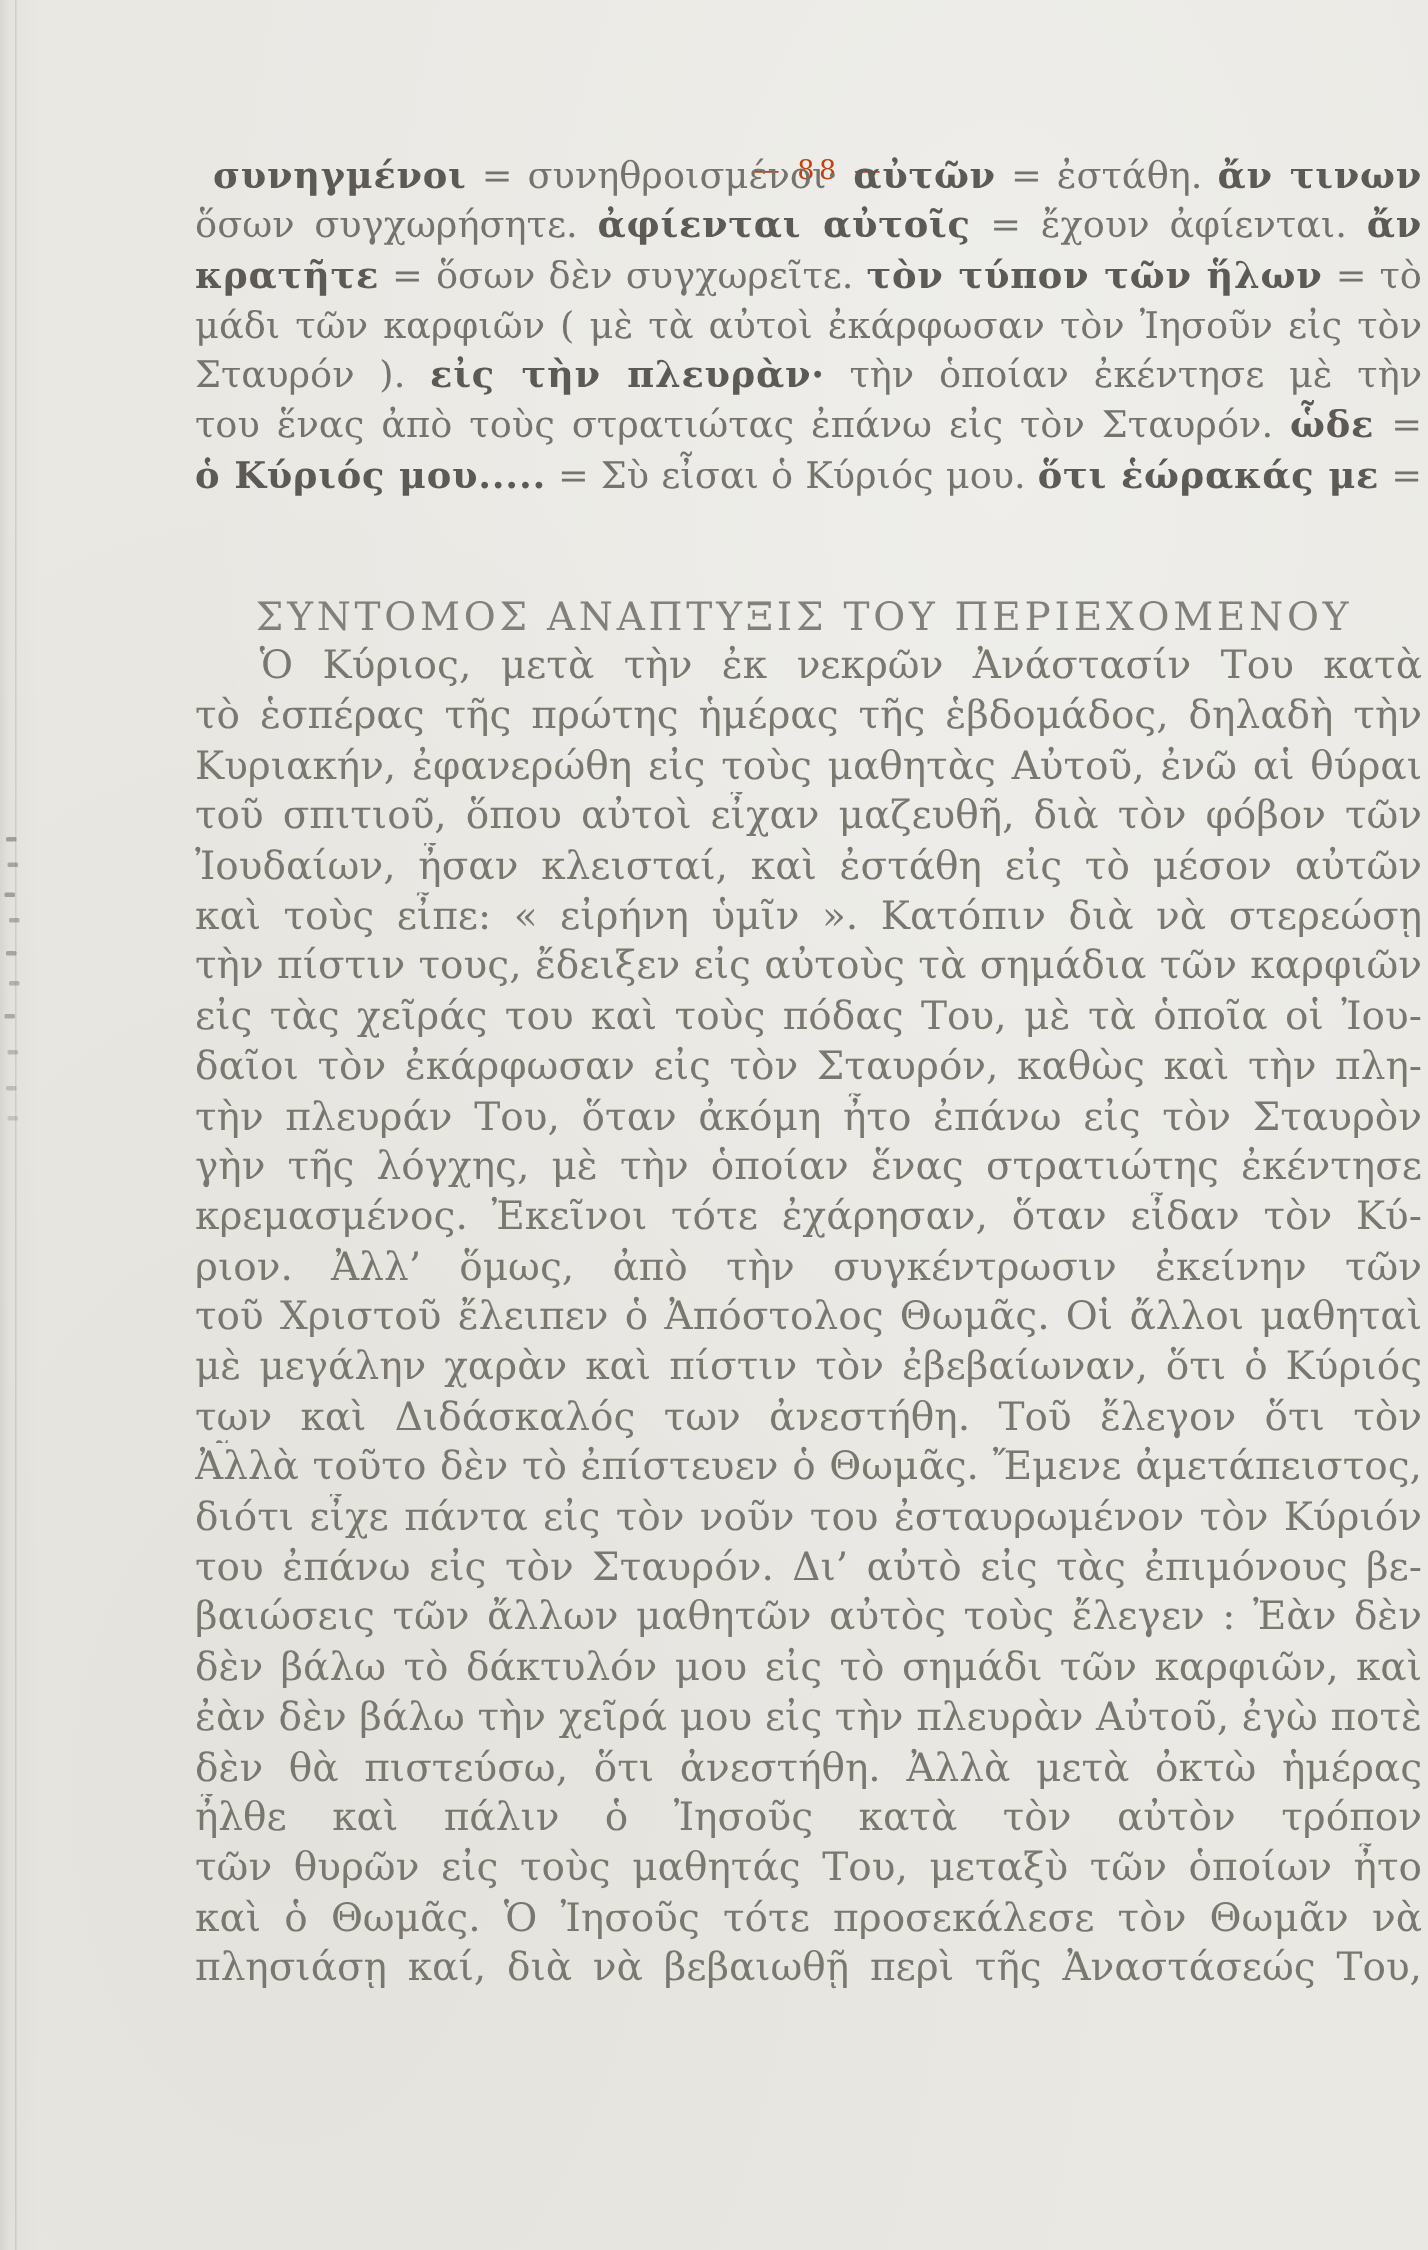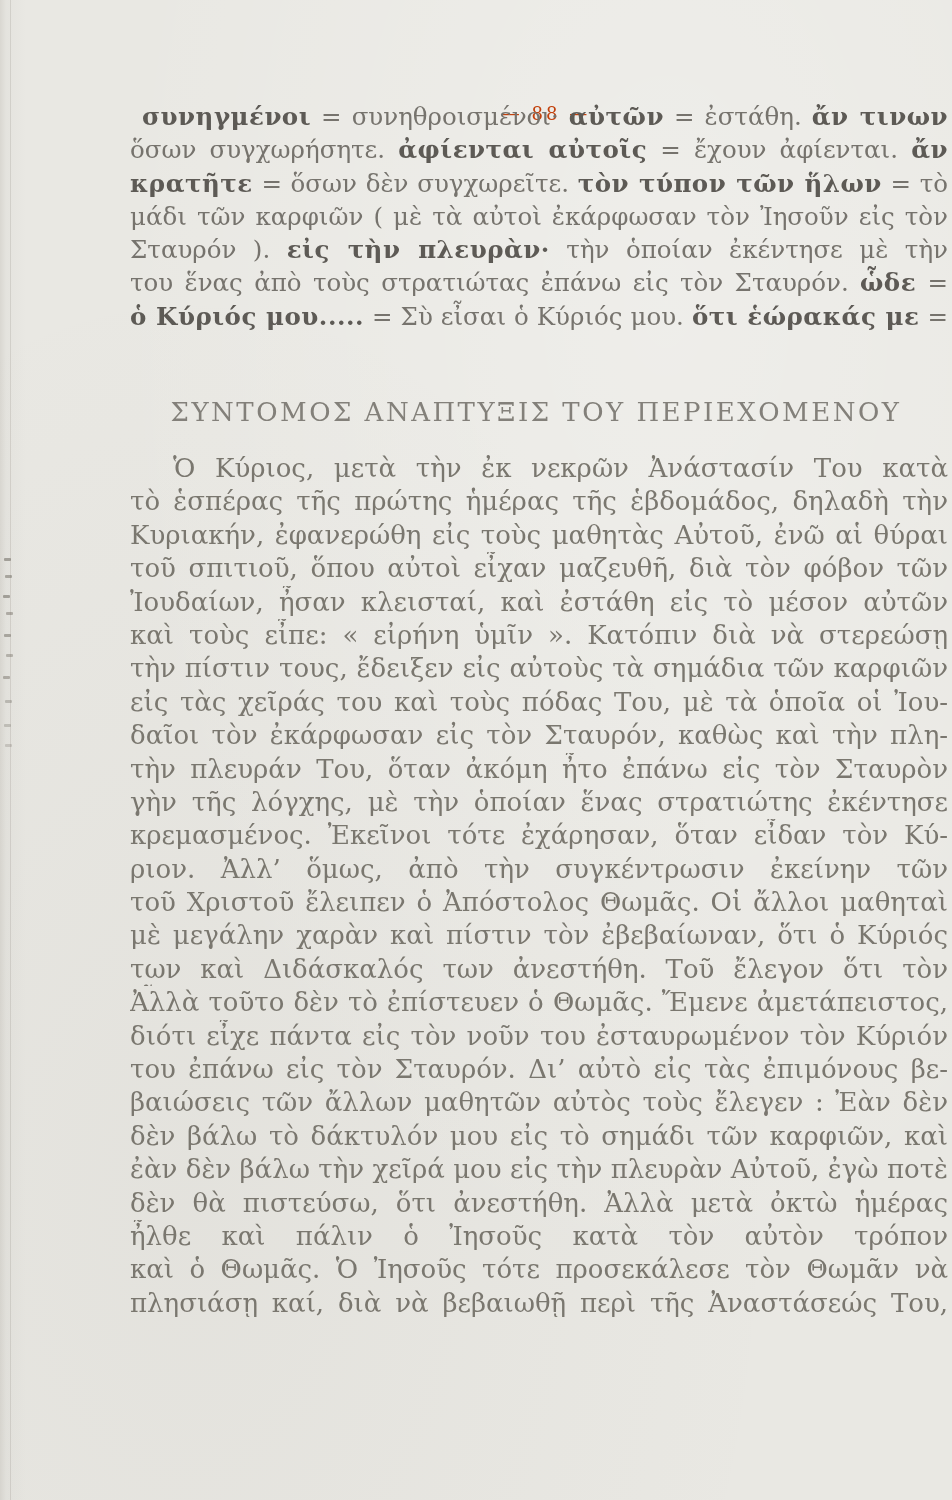--- a/index.html
+++ b/index.html
@@ -66,21 +66,21 @@
     left: 130px;
     top: 100px;
     width: 818px;
     font-size: 24.5px;
     line-height: 33.3px;
     color: #76736d;
   }
   .body-block {
     position: absolute;
     left: 130px;
-    top: 452px;
+    top: 428px;
     width: 818px;
     font-size: 26px;
     line-height: 33.4px;
     color: #7a776f;
   }
   .tline {
     text-align: justify;
     text-align-last: justify;
     overflow: hidden;
     white-space: normal;
@@ -146,15 +146,16 @@
     <div class="tline">μὲ μεγάλην χαρὰν καὶ πίστιν τὸν ἐβεβαίωναν, ὅτι ὁ Κύριός</div>
     <div class="tline">των καὶ Διδάσκαλός των ἀνεστήθη. Τοῦ ἔλεγον ὅτι τὸν εἶδον.</div>
     <div class="tline">Ἀλλὰ τοῦτο δὲν τὸ ἐπίστευεν ὁ Θωμᾶς. Ἔμενε ἀμετάπειστος,</div>
     <div class="tline">διότι εἶχε πάντα εἰς τὸν νοῦν του ἐσταυρωμένον τὸν Κύριόν</div>
     <div class="tline">του ἐπάνω εἰς τὸν Σταυρόν. Δι’ αὐτὸ εἰς τὰς ἐπιμόνους βε-</div>
     <div class="tline">βαιώσεις τῶν ἄλλων μαθητῶν αὐτὸς τοὺς ἔλεγεν : Ἐὰν δὲν</div>
     <div class="tline">δὲν βάλω τὸ δάκτυλόν μου εἰς τὸ σημάδι τῶν καρφιῶν, καὶ</div>
     <div class="tline">ἐὰν δὲν βάλω τὴν χεῖρά μου  εἰς τὴν πλευρὰν Αὐτοῦ, ἐγὼ ποτὲ</div>
     <div class="tline">δὲν θὰ πιστεύσω, ὅτι ἀνεστήθη. Ἀλλὰ μετὰ ὀκτὼ  ἡμέρας</div>
     <div class="tline">ἦλθε καὶ πάλιν ὁ Ἰησοῦς κατὰ τὸν αὐτὸν τρόπον κεκλεισμένων</div>
+    <div class="tline">τῶν θυρῶν εἰς τοὺς μαθητάς Του, μεταξὺ τῶν ὁποίων ἦτο</div>
     <div class="tline">καὶ ὁ Θωμᾶς. Ὁ Ἰησοῦς τότε προσεκάλεσε τὸν Θωμᾶν νὰ</div>
     <div class="tline">πλησιάσῃ καί, διὰ νὰ βεβαιωθῇ περὶ τῆς Ἀναστάσεώς Του,</div>
   </div>
 
 </body></html>

